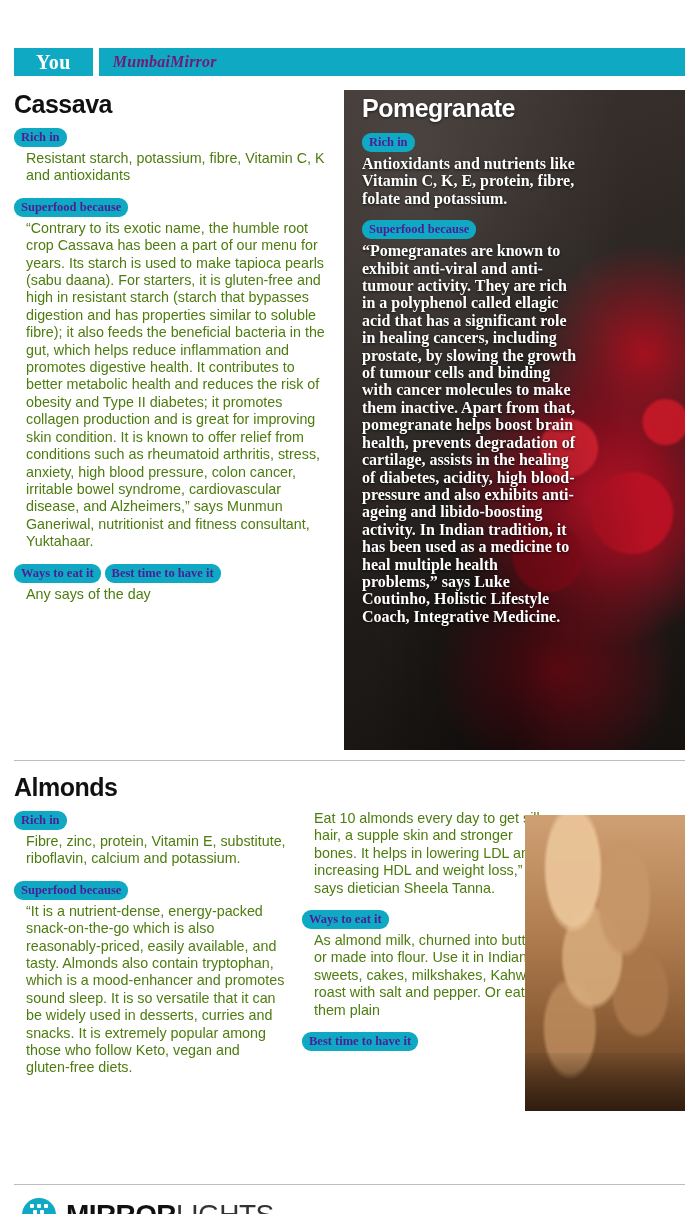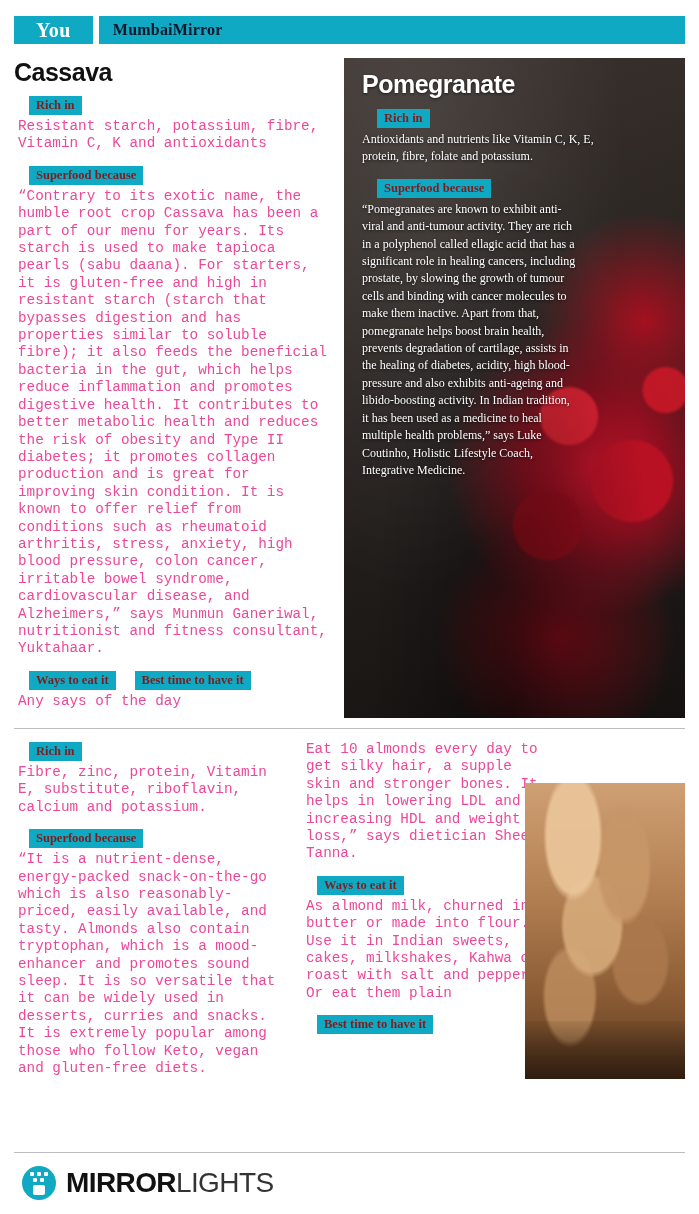--- a/index.html
+++ b/index.html
@@ -14,76 +14,78 @@
   .page{
     position:relative;
     width:699px;height:1214px;
     box-sizing:border-box;
     padding:0 14px;
   }
 
   
   .masthead{
     position:relative;
-    margin-top:16px;
+    margin-top:48px;
     height:28px;
     display:flex;
     align-items:center;
   }
   .mast-you{
     background:#0fa9c4;
     color:#ffffff;
     font-family:"Liberation Serif", serif;
     font-weight:bold;
     font-style:normal;
     font-size:20px;
     line-height:28px;
     padding:0 22px;
     letter-spacing:0.5px;
   }
   .mast-gap{width:6px;}
   .mast-brand{
     background:#0fa9c4;
-    color:#0f172a;
+    color:#701a75;
     font-family:"Liberation Serif", serif;
     font-weight:bold;
     font-size:16px;
     line-height:28px;
     padding:0 14px 0 14px;
     flex:1;
     letter-spacing:0.2px;
+    font-style:italic;
   }
 
   
   .sec-title{
     font-family:"Liberation Sans", sans-serif;
     font-weight:bold;
     font-size:25px;
     letter-spacing:-0.5px;
     color:#111;
     margin:0 0 8px 0;
   }
   .tag{
     display:inline-block;
     background:#0fa9c4;
-    color:#7f1d1d;
+    color:#4c1d95;
     font-family:"Liberation Serif", serif;
     font-weight:bold;
     font-size:12.5px;
     line-height:16px;
     padding:1px 7px 2px 7px;
-    margin:0 0 3px 15px;
+    margin:0 0 3px 0;
+    border-radius:9px;
   }
   .body-txt{
-    font-family:Liberation Mono, monospace;
+    font-family:Liberation Sans, sans-serif;
     font-size:14.3px;
     line-height:17.4px;
     text-align:left;
-    margin:0 0 12px 4px;
-    color:#ec4899;
+    margin:0 0 12px 12px;
+    color:#4d7c0f;
   }
 
   
   .top-block{
     position:relative;
     display:flex;
     margin-top:14px;
     height:660px;
   }
   .col-left{
@@ -120,36 +122,36 @@
     width:210px;height:260px;
     background:
       radial-gradient(circle at 40% 30%, rgba(224,36,52,.95) 0 28px, rgba(224,36,52,0) 30px),
       radial-gradient(circle at 70% 55%, rgba(186,18,36,.95) 0 40px, rgba(186,18,36,0) 42px),
       radial-gradient(circle at 30% 72%, rgba(150,14,28,.9) 0 34px, rgba(150,14,28,0) 36px),
       radial-gradient(circle at 86% 20%, rgba(205,25,40,.85) 0 22px, rgba(205,25,40,0) 24px);
     filter:blur(1px);
   }
   .pom-inner{
     position:relative;
-    padding:12px 14px 10px 18px;
+    padding:4px 14px 10px 18px;
     color:#ffffff;
   }
   .pom-title{
     font-family:"Liberation Sans", sans-serif;
     font-weight:bold;
     font-size:25px;
     letter-spacing:-0.5px;
     color:#ffffff;
     margin:0 0 9px 0;
     text-shadow:0 1px 3px rgba(0,0,0,.6);
   }
   .pom-txt{
     font-family:"Liberation Serif", serif;
-    font-weight:normal;
-    font-size:12px;
+    font-weight:bold;
+    font-size:16px;
     line-height:17.4px;
     color:#ffffff;
     margin:0 0 12px 0;
     text-shadow:0 1px 3px rgba(0,0,0,.75);
     max-width:215px;
   }
   .pom-txt.wide{max-width:245px;}
 
   .rule{
     border:0;border-top:1px solid #bdbdbd;
@@ -271,20 +273,21 @@
 
         <span class="tag">Superfood because</span>
         <p class="pom-txt">“Pomegranates are known to exhibit anti-viral and anti-tumour activity. They are rich in a polyphenol called ellagic acid that has a significant role in healing cancers, including prostate, by slowing the growth of tumour cells and binding with cancer molecules to make them inactive. Apart from that, pomegranate helps boost brain health, prevents degradation of cartilage, assists in the healing of diabetes, acidity, high blood-pressure and also exhibits anti-ageing and libido-boosting activity. In Indian tradition, it has been used as a medicine to heal multiple health problems,” says Luke Coutinho, Holistic Lifestyle Coach, Integrative Medicine.</p>
       </div>
     </div>
   </div>
 
   <hr class="rule">
 
   <div class="almond-block">
+    <h2 class="sec-title">Almonds</h2>
 
     <div class="almond-photo"></div>
 
     <div class="almond-cols">
       <div class="acol">
         <span class="tag">Rich in</span>
         <p class="body-txt">Fibre, zinc, protein, Vitamin E, substitute, riboflavin, calcium and potassium.</p>
 
         <span class="tag">Superfood because</span>
         <p class="body-txt">“It is a nutrient-dense, energy-packed snack-on-the-go which is also reasonably-priced, easily available, and tasty. Almonds also contain tryptophan, which is a mood-enhancer and promotes sound sleep. It is so versatile that it can be widely used in desserts, curries and snacks. It is extremely popular among those who follow Keto, vegan and gluten-free diets.</p>

